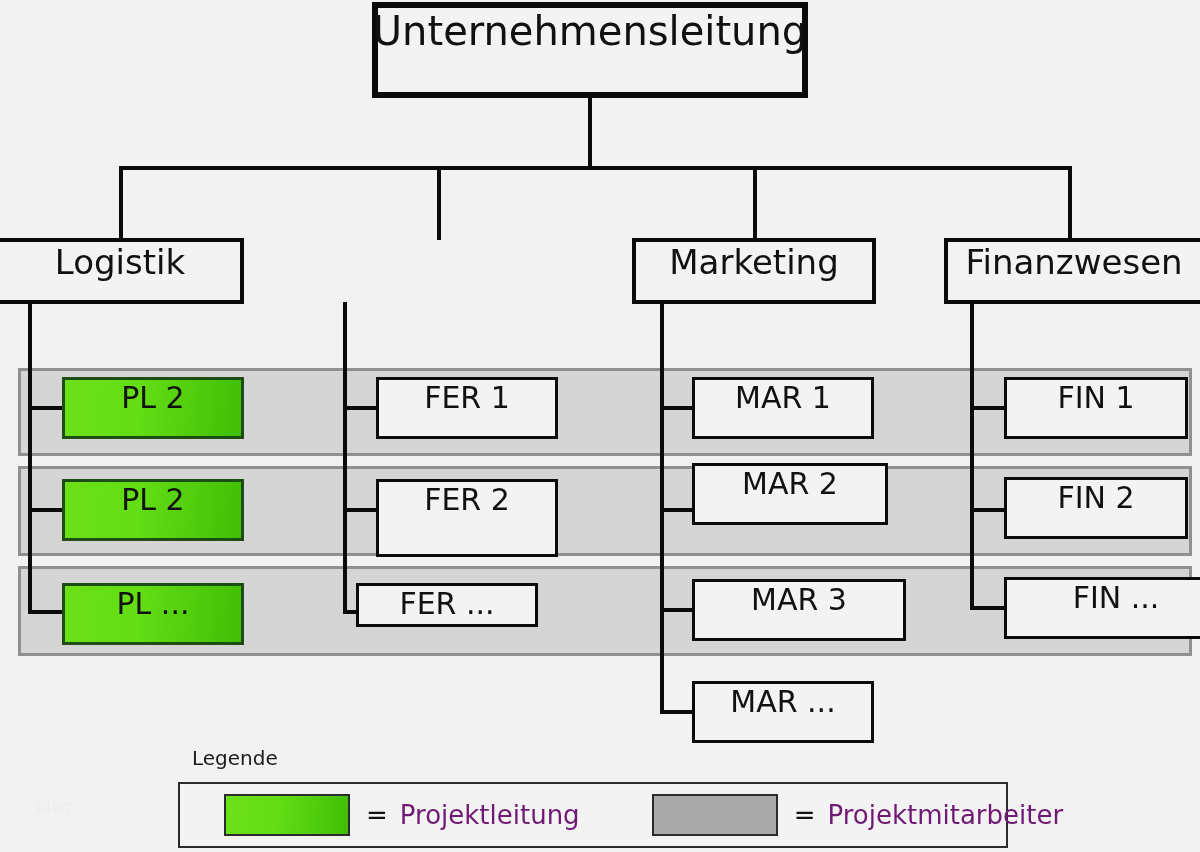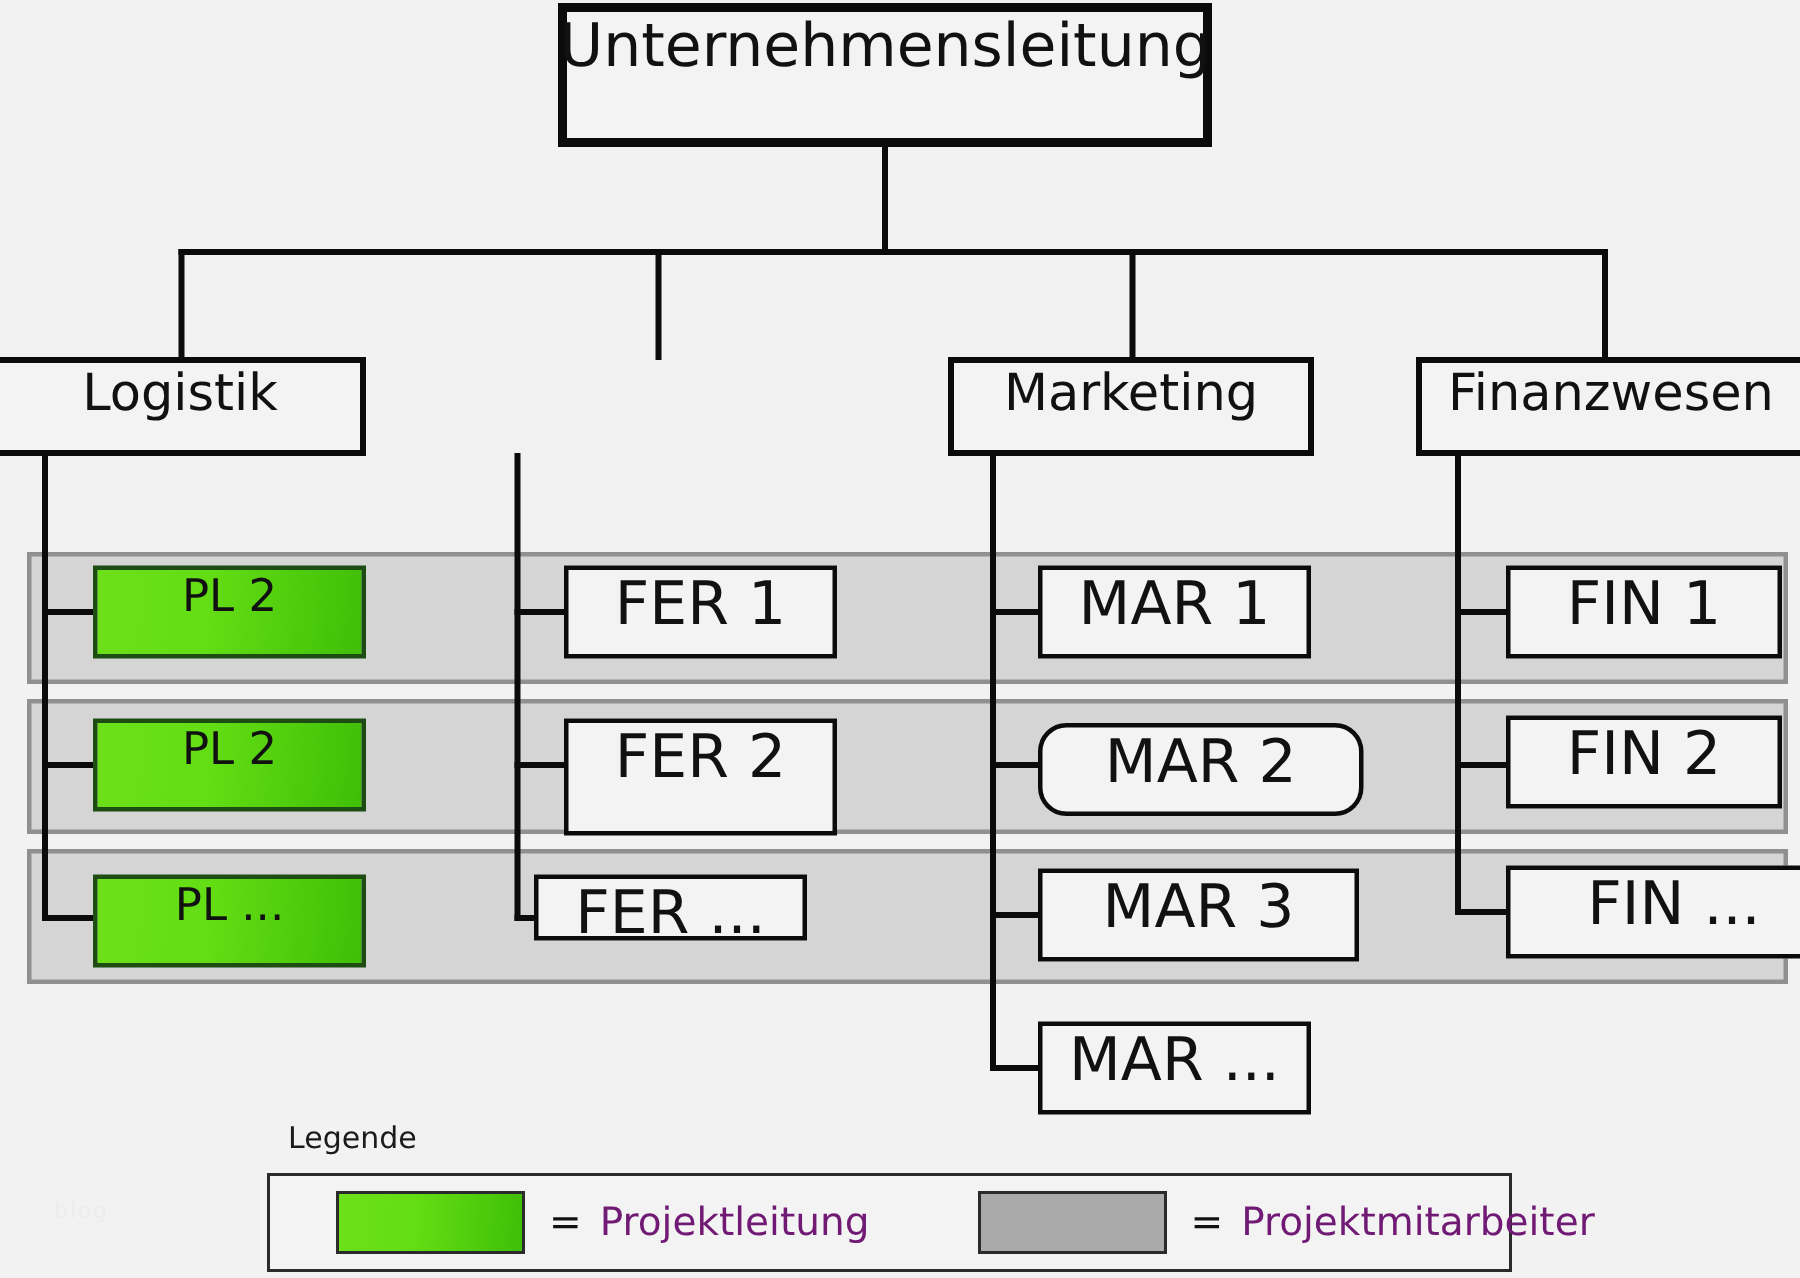--- a/index.html
+++ b/index.html
@@ -23,21 +23,21 @@
   .band{position:absolute;box-sizing:border-box;
         background:#d5d5d5;border:3px solid #909090;}
 
   
   .node{position:absolute;box-sizing:border-box;
         display:flex;align-items:flex-start;justify-content:center;
         background:#f3f3f3;border:3px solid #0b0b0b;
         color:#111;white-space:nowrap;}
   .node.top{border-width:6px;font-size:40px;}
   .node.dept{border-width:4px;font-size:34px;}
-  .node.member{border-width:3px;font-size:40px;}
+  .node.member{border-width:3px;font-size:30px;}
   .node.lead{
      border-width:3px;border-color:#1d4d12;font-size:30px;
      background:linear-gradient(95deg,#6ce019 0%,#63dd14 42%,#3fbf06 100%);
   }
 
   
   #legend-title{position:absolute;font-size:20px;color:#1b1b1b;}
   #legend-box{position:absolute;box-sizing:border-box;
        background:#f3f3f3;border:2px solid #2b2b2b;
        display:flex;align-items:center;}
@@ -117,21 +117,21 @@
   <div class="node member abs" style="left:1004px;top:377px;width:184px;height:62px;">
     <span>FIN 1</span>
   </div>
 
   <div class="node lead abs" style="left:62px;top:479px;width:182px;height:62px;">
     <span>PL 2</span>
   </div>
   <div class="node member abs" style="left:376px;top:479px;width:182px;height:78px;">
     <span>FER 2</span>
   </div>
-  <div class="node member abs" style="left:692px;top:482px;width:217px;height:62px;border-radius:19px;">
+  <div class="node member abs" style="left:692px;top:463px;width:196px;height:62px;">
     <span>MAR 2</span>
   </div>
   <div class="node member abs" style="left:1004px;top:477px;width:184px;height:62px;">
     <span>FIN 2</span>
   </div>
 
   <div class="node lead abs" style="left:62px;top:583px;width:182px;height:62px;">
     <span>PL ...</span>
   </div>
   <div class="node member abs" style="left:356px;top:583px;width:182px;height:44px;">

